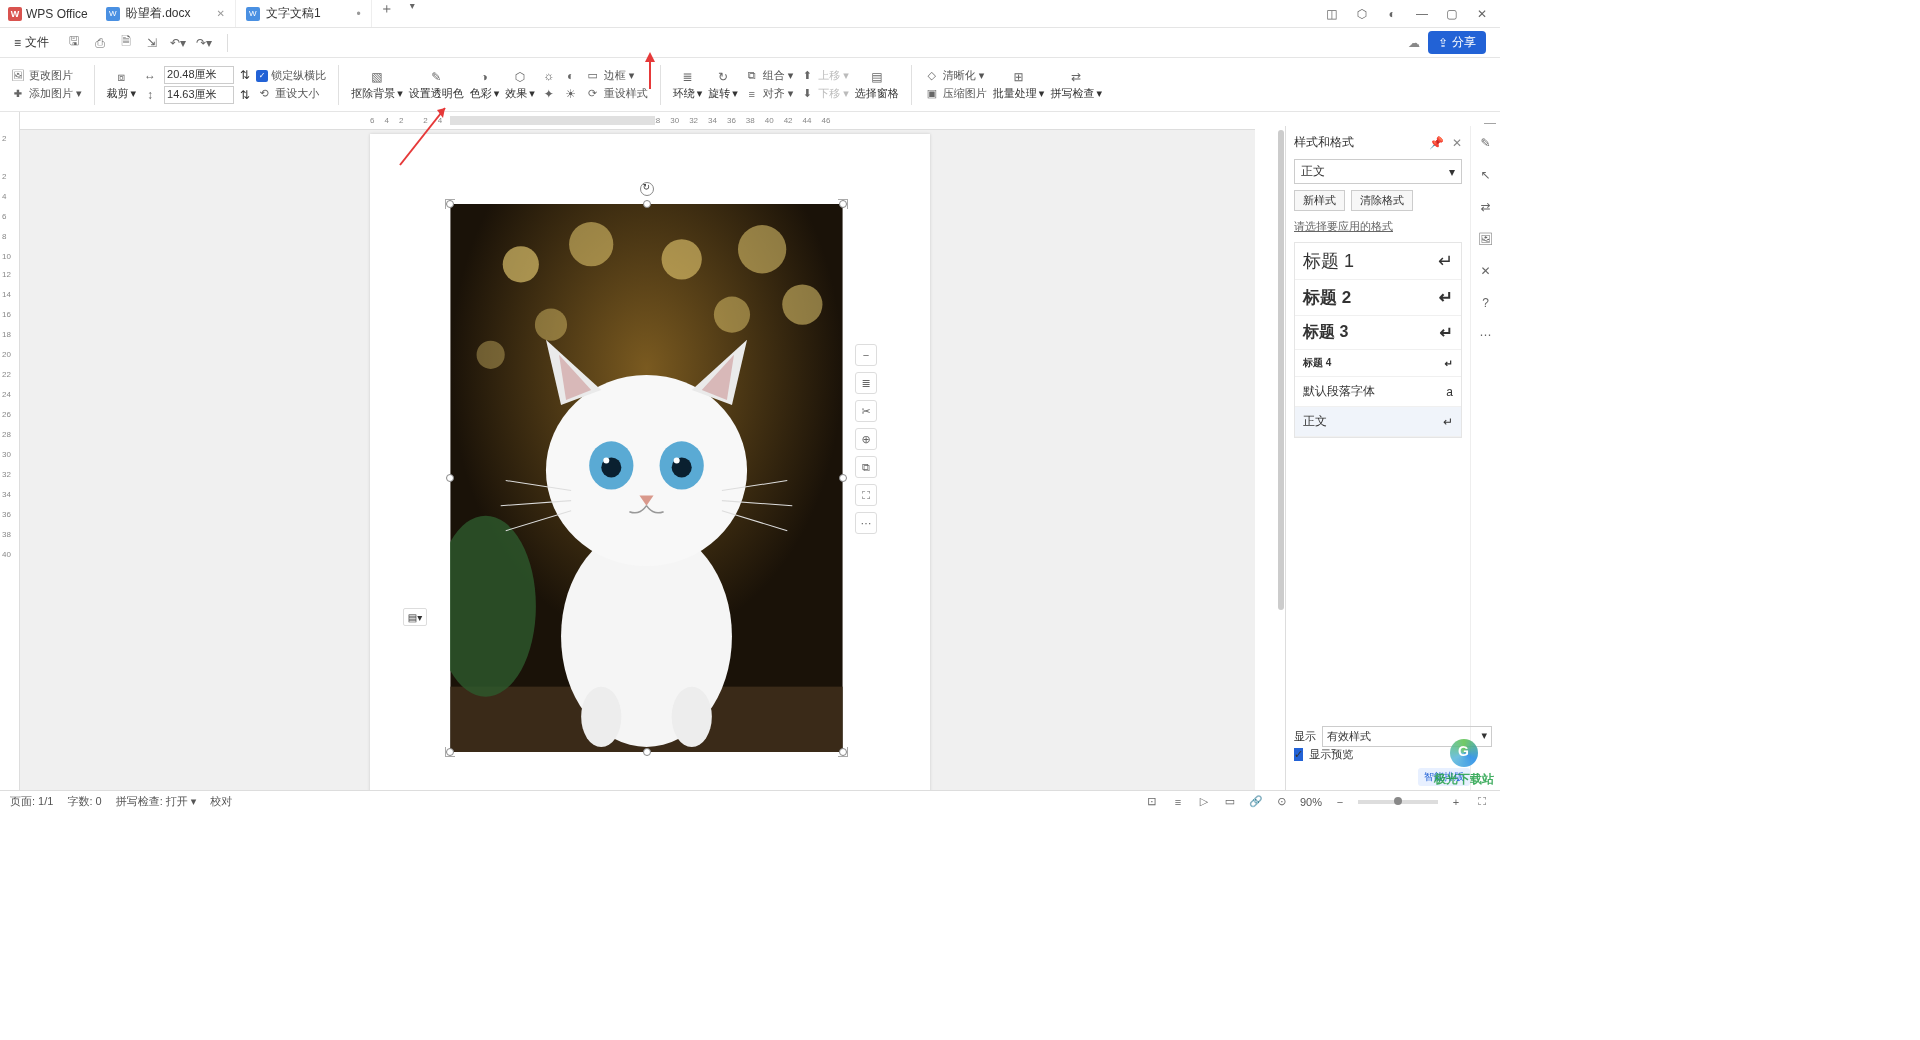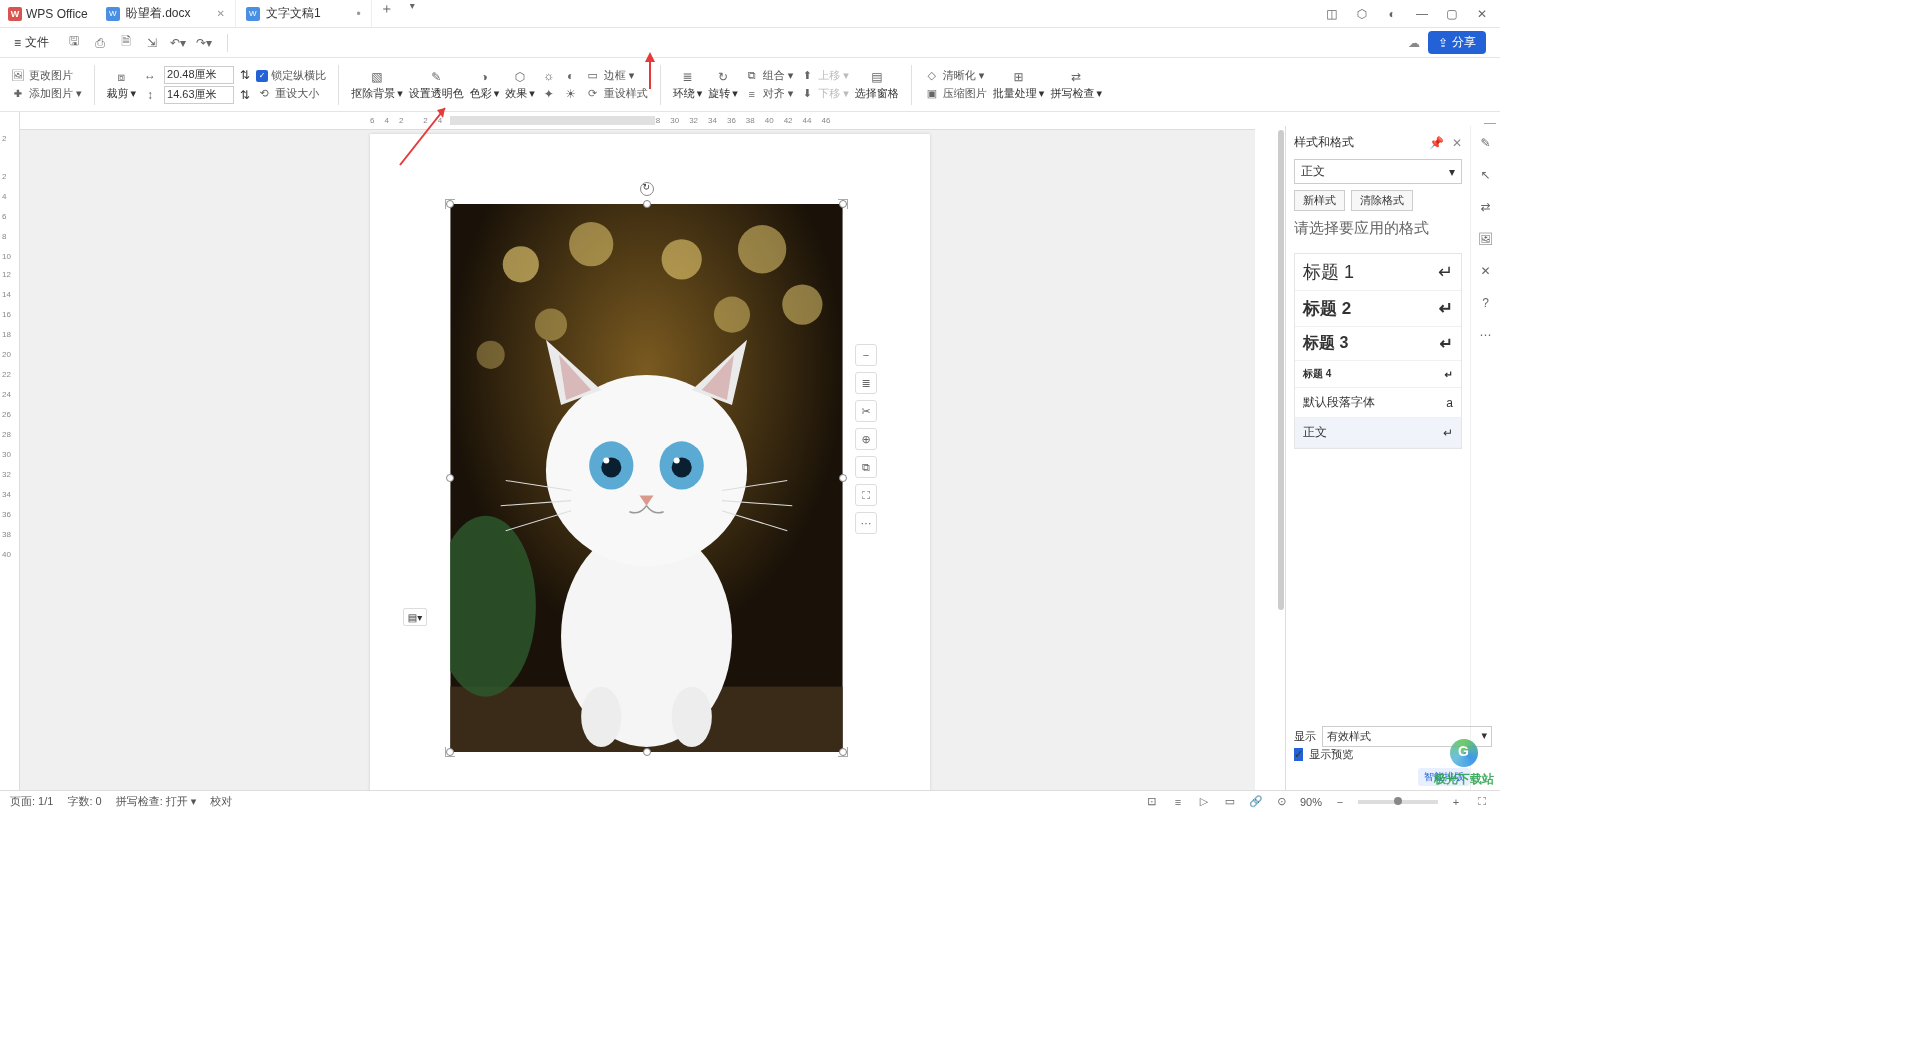--- a/index.html
+++ b/index.html
@@ -75,21 +75,21 @@
 .left-float { position: absolute; left: 383px; top: 496px; width: 24px; height: 18px; border: 1px solid #ddd; border-radius: 2px; background: #fff; display: flex; align-items: center; justify-content: center; font-size: 10px; }
 
 
 .rpanel { position: absolute; top: 126px; right: 0; width: 215px; bottom: 22px; border-left: 1px solid #ddd; background: #fff; display: flex; }
 .rpanel .content { flex: 1; padding: 6px 8px; }
 .rpanel .header { display: flex; align-items: center; justify-content: space-between; font-size: 12px; padding: 2px 0 8px; }
 .rpanel .header .tools { display: flex; gap: 8px; color: #888; }
 .rpanel .sel-style { width: 100%; border: 1px solid #ccc; padding: 3px 6px; font-size: 12px; display: flex; justify-content: space-between; align-items: center; margin-bottom: 6px; }
 .rpanel .btns { display: flex; gap: 6px; margin-bottom: 8px; }
 .rpanel .sbtn { border: 1px solid #ccc; padding: 2px 8px; font-size: 11px; background: #f7f7f7; }
-.rpanel .hint { font-size: 15px; color: #666; margin-bottom: 15px; }
+.rpanel .hint { font-size: 11px; color: #666; margin-bottom: 8px; text-decoration: underline; }
 .rpanel .style-list { border: 1px solid #e5e5e5; }
 .rpanel .style-item { padding: 6px 8px; display: flex; justify-content: space-between; align-items: center; border-bottom: 1px solid #f0f0f0; }
 .rpanel .style-item.h1 { font-size: 18px; font-weight: normal; text-align: center; }
 .rpanel .style-item.h2 { font-size: 17px; font-weight: bold; }
 .rpanel .style-item.h3 { font-size: 16px; font-weight: bold; }
 .rpanel .style-item.h4 { font-size: 10px; font-weight: bold; }
 .rpanel .style-item.body-sel { background: #f0f4fa; }
 .rpanel .bottom { position: absolute; bottom: 28px; left: 8px; right: 8px; }
 .rpanel .show-row { display: flex; align-items: center; gap: 6px; font-size: 11px; }
 .rpanel .show-sel { flex: 1; border: 1px solid #ccc; padding: 2px 4px; display: flex; justify-content: space-between; }

